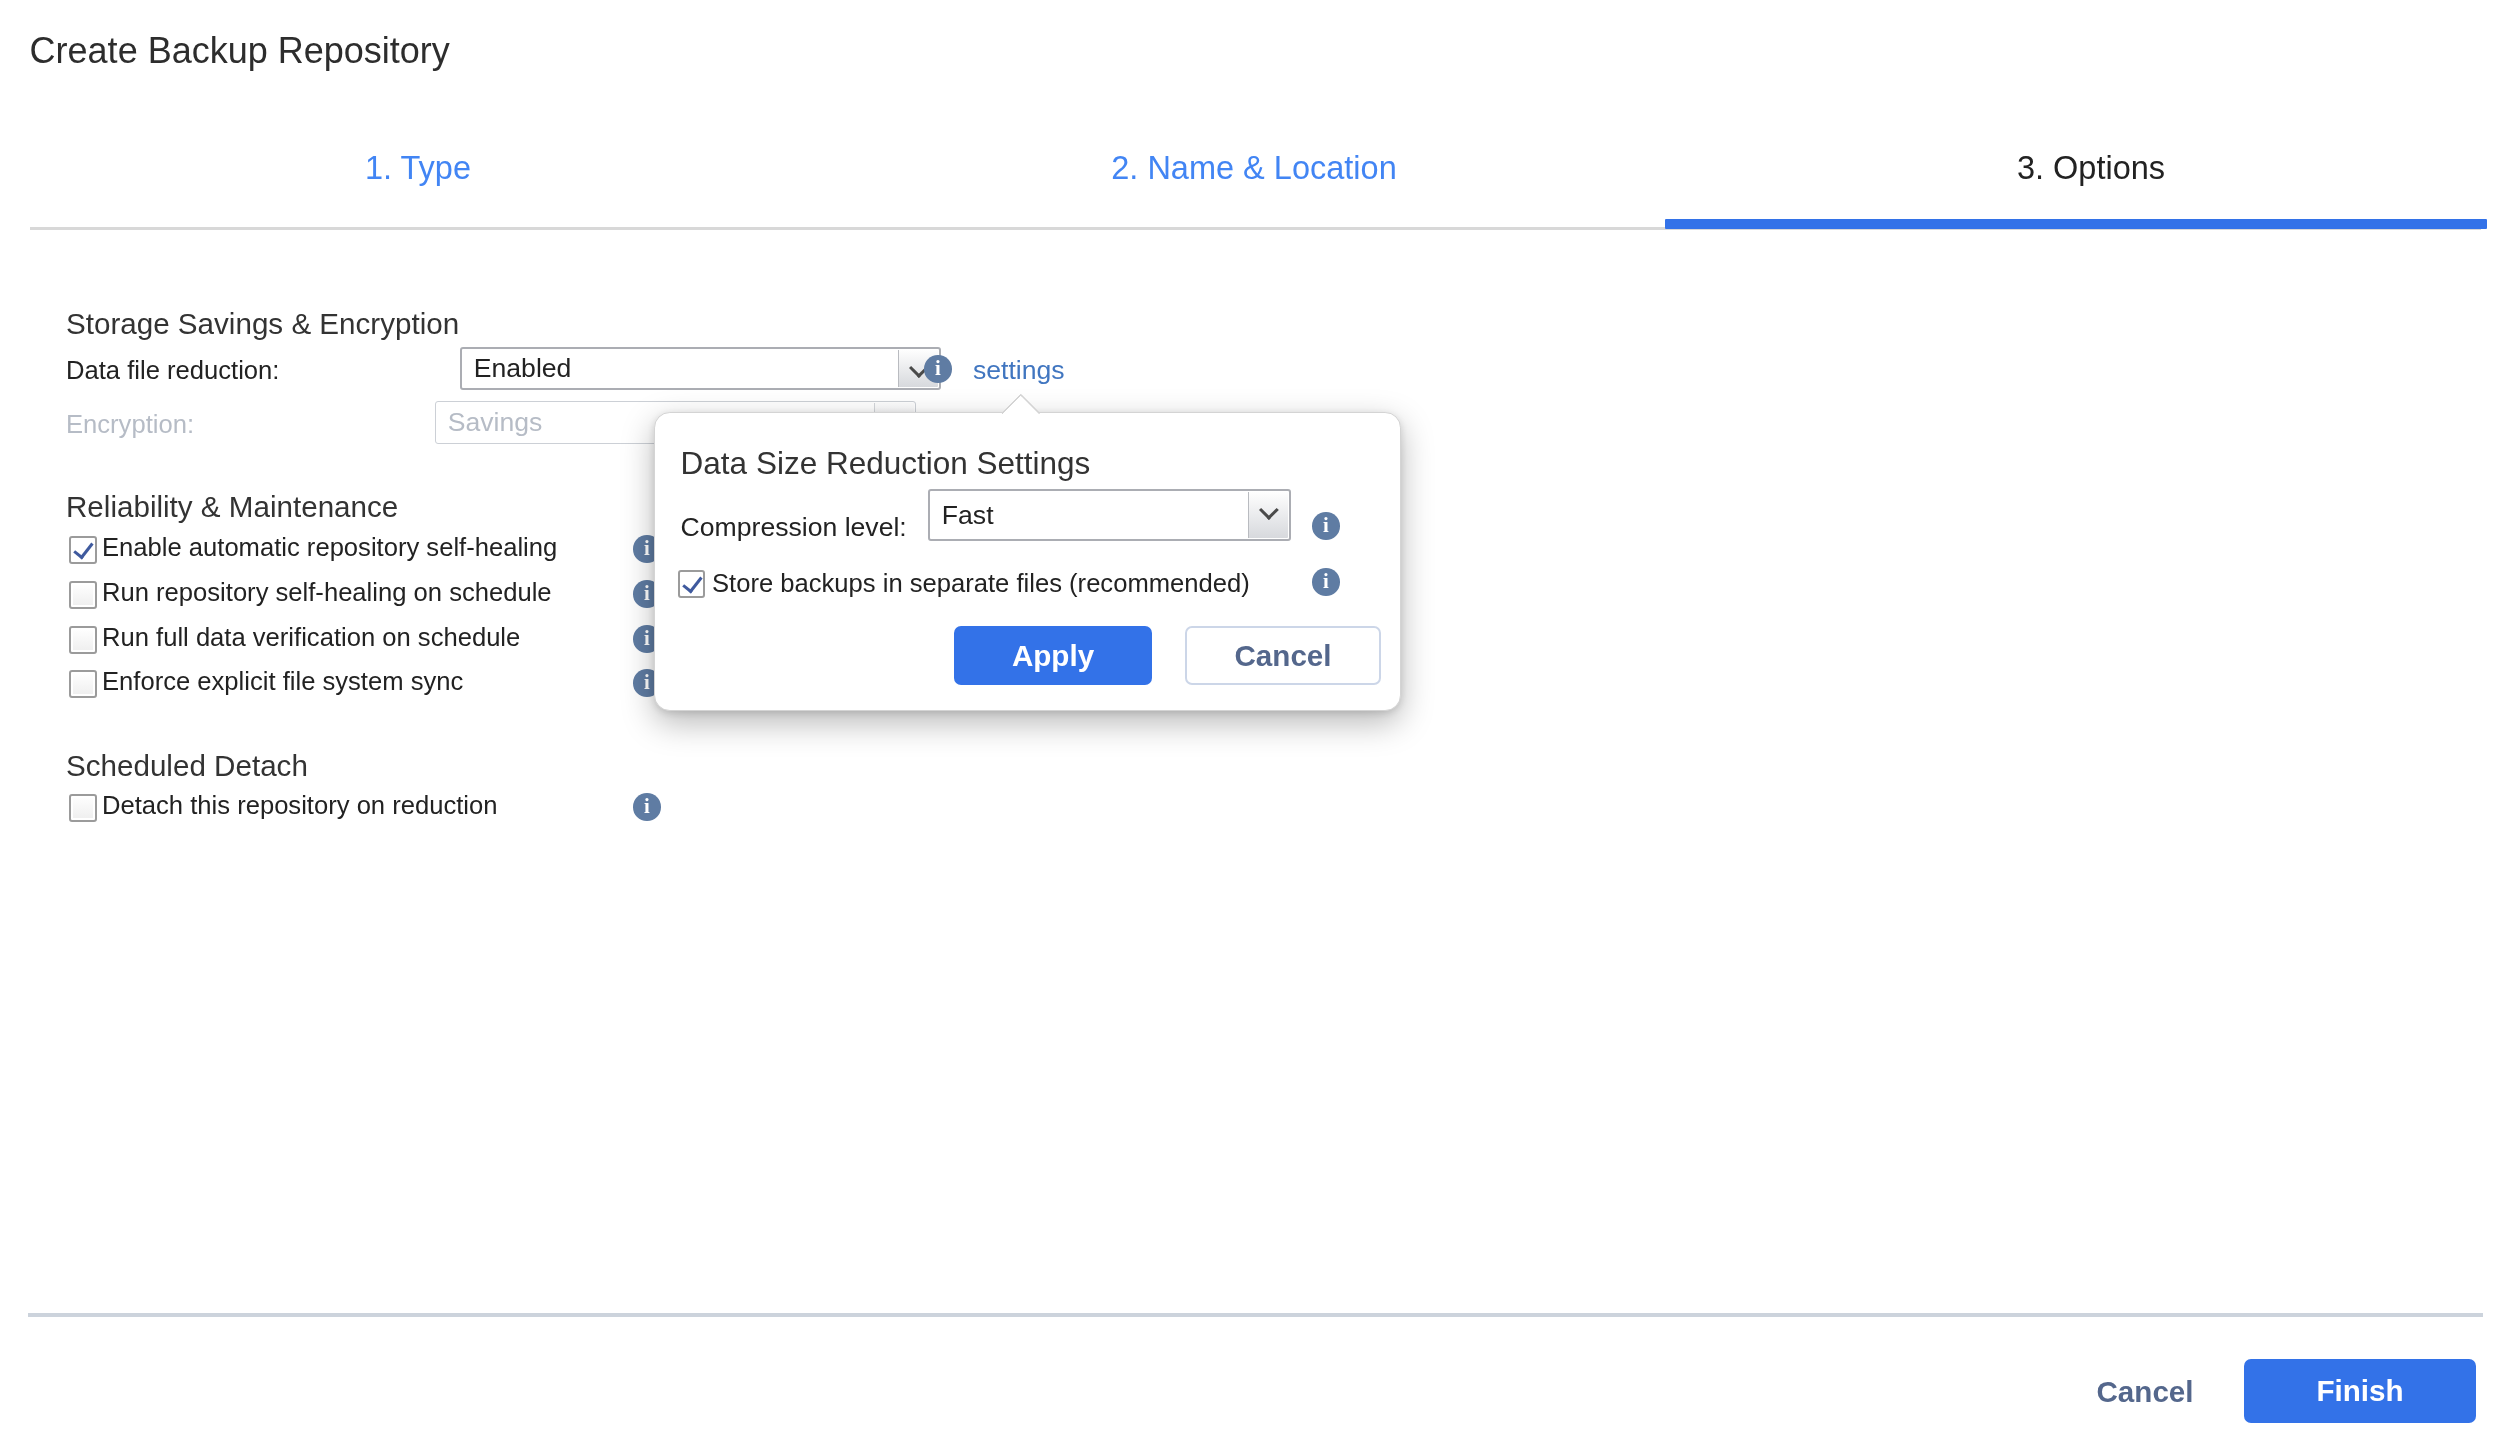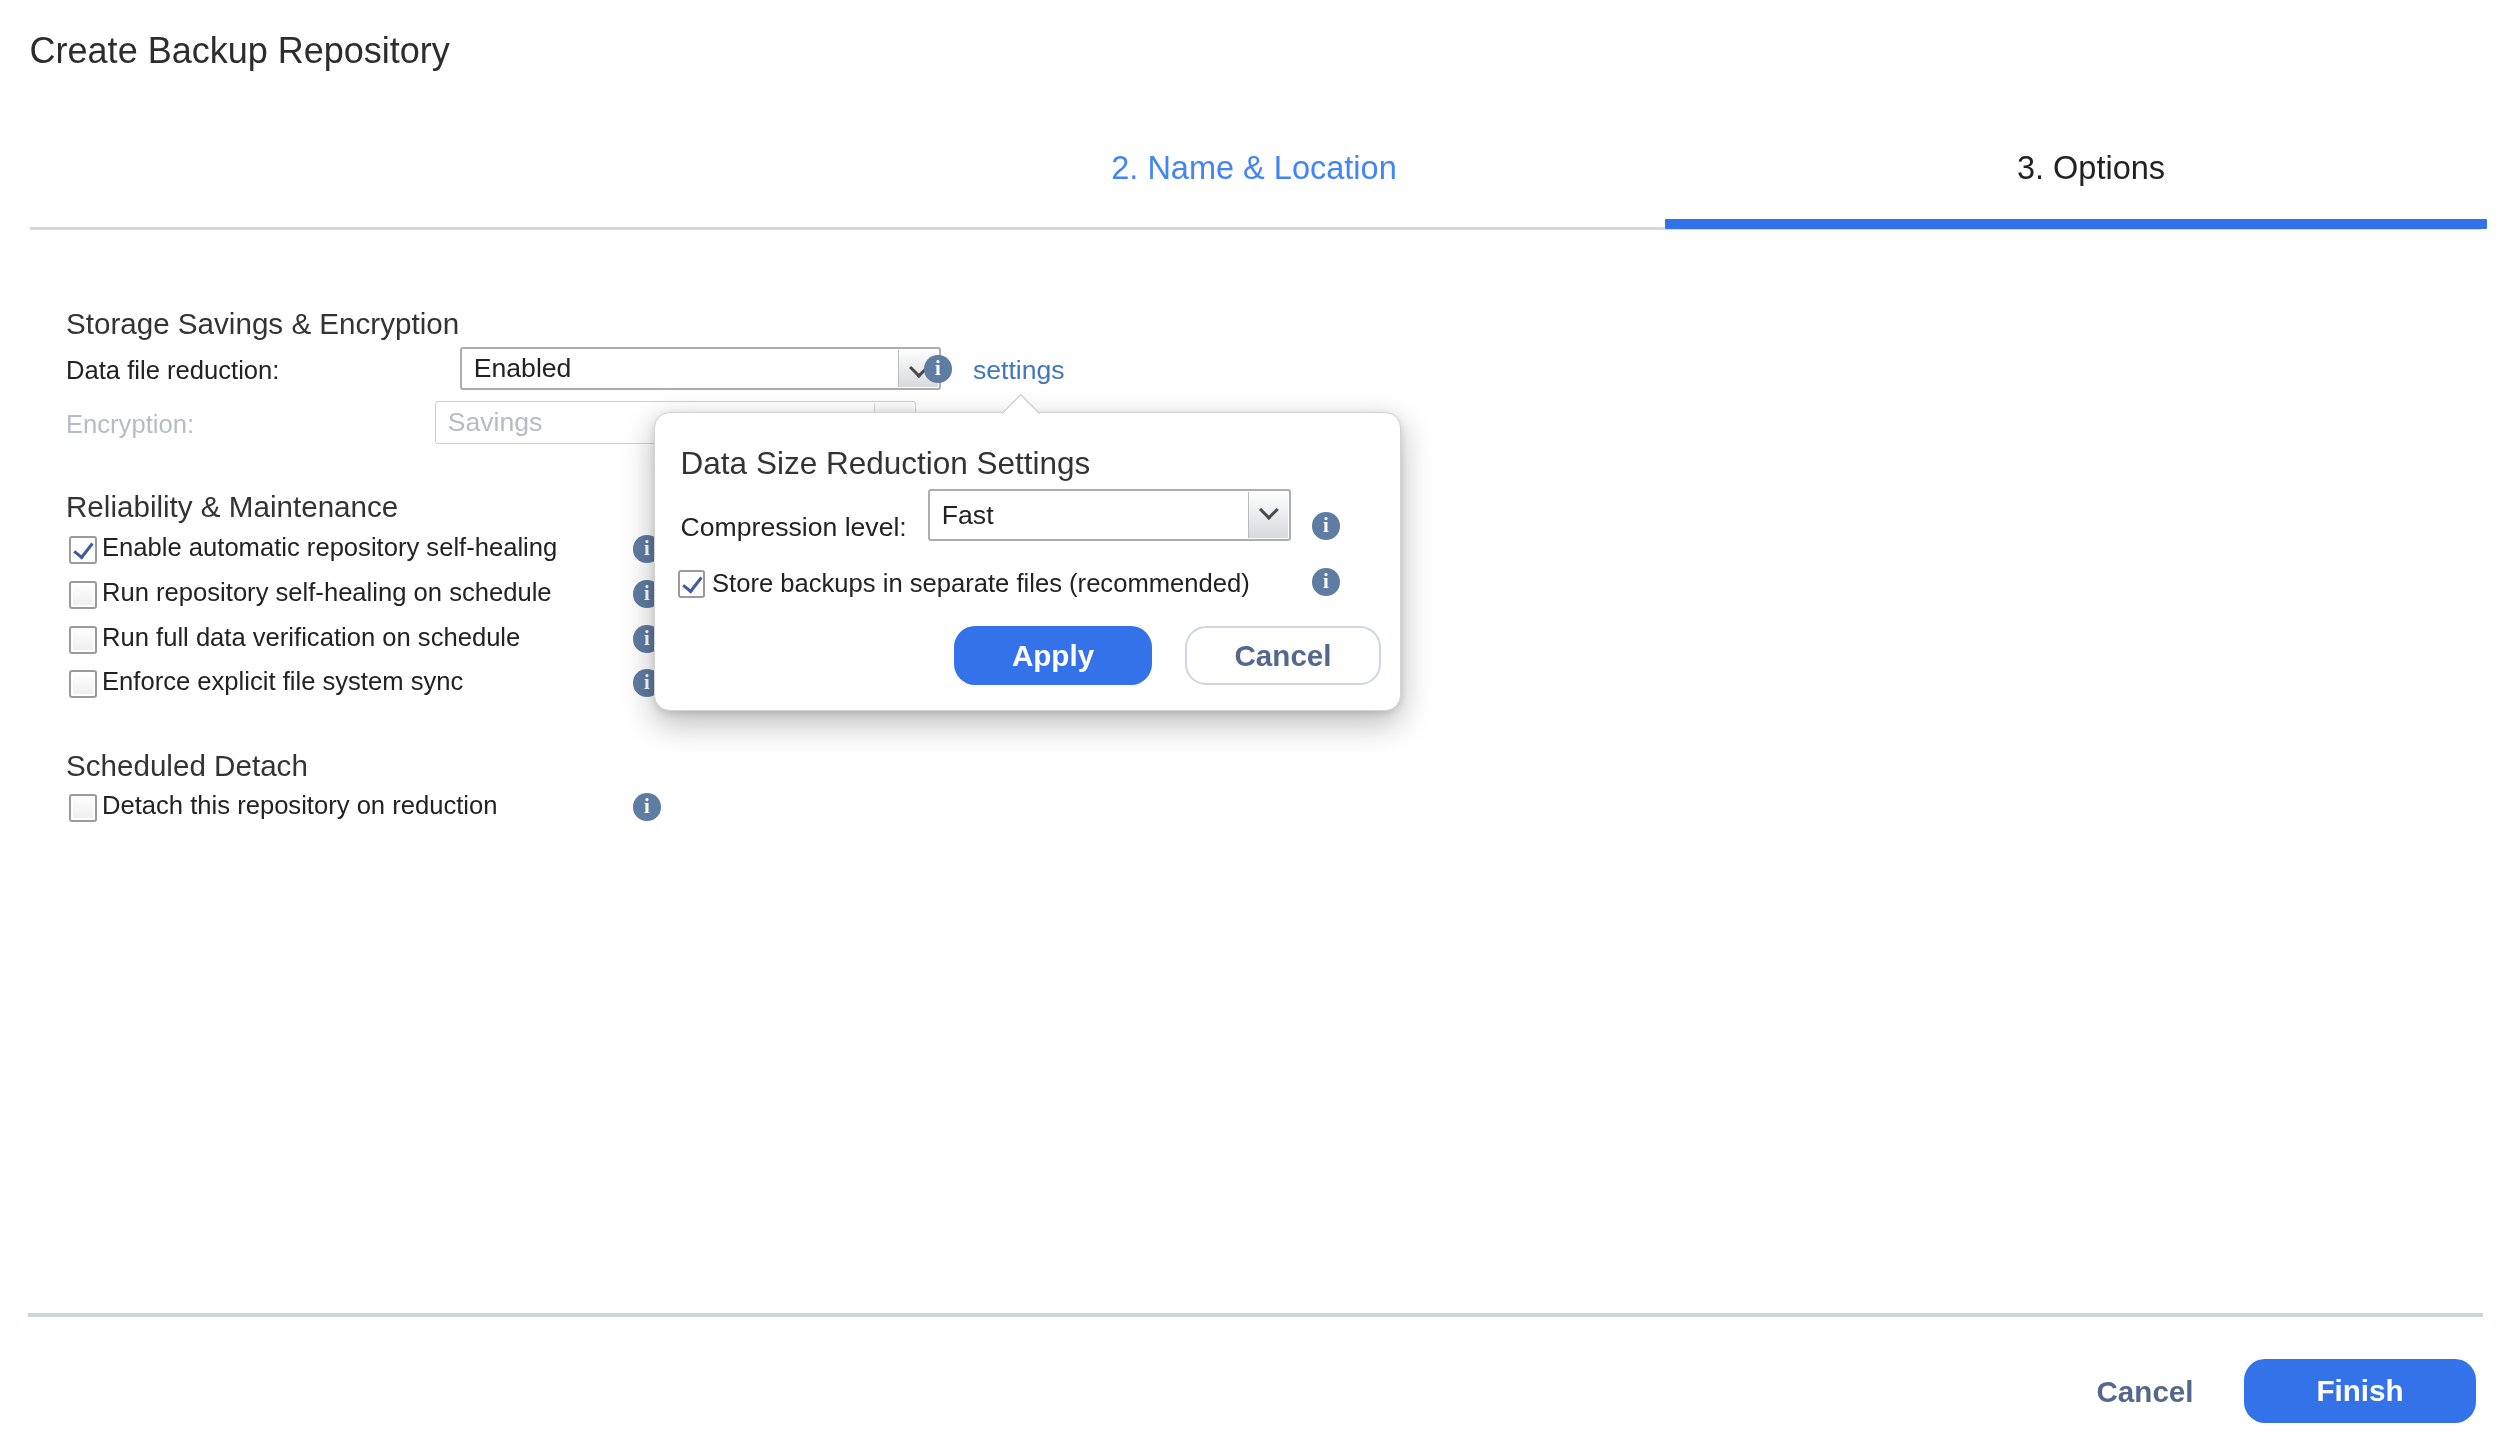--- a/index.html
+++ b/index.html
@@ -51,34 +51,35 @@
 
   
   .popover{position:absolute;left:654px;top:412px;width:745px;height:297px;background:#fff;
       border:1px solid #d4d4d4;border-radius:15.8px;box-shadow:0 11.8px 33px rgba(0,0,0,.28),0 2px 7.9px rgba(0,0,0,.12);z-index:10;}
   .popover .caret{position:absolute;left:352px;top:-13.8px;width:25.6px;height:25.6px;background:#fff;
       border-left:2px solid #d4d4d4;border-top:2px solid #d4d4d4;transform:rotate(45deg);border-radius:2px;}
   .popover-title{position:absolute;left:25.6px;top:31.5px;font-size:31.5px;color:var(--heading);}
   .pop-label{position:absolute;left:25.6px;top:99px;font-size:26.6px;color:var(--text);}
 
   .btn{position:absolute;display:flex;align-items:center;justify-content:center;
-       font-size:29.6px;font-weight:bold;border-radius:21px;cursor:pointer;box-sizing:border-box;}
+       font-size:29.6px;font-weight:bold;border-radius:7px;cursor:pointer;box-sizing:border-box;}
   .btn.primary{background:var(--accent);color:#fff;}
   .btn.ghost{background:#fff;color:var(--slate);border:2px solid var(--cancel-border);}
 
   .footer-divider{position:absolute;left:27.6px;width:2455px;top:1313px;height:3.9px;background:var(--footer-divider);}
   .footer-cancel{position:absolute;left:2086px;top:1375px;width:118px;text-align:center;font-size:29.6px;font-weight:bold;color:var(--slate);cursor:pointer;}
 </style>
 </head>
 <body>
 
 <div class="canvas">
 
   <div class="page-title">Create Backup Repository</div>
 
+  <div class="tab t1">1. Type</div>
   <div class="tab t2">2. Name &amp; Location</div>
   <div class="tab t3">3. Options</div>
   <div class="tab-baseline"></div>
   <div class="tab-activebar"></div>
 
   <div class="section-heading" style="top:307px">Storage Savings &amp; Encryption</div>
 
   <div class="field-label" style="top:356px">Data file reduction:</div>
   <div class="sel" style="left:460px;top:347px;width:481px;height:43px">
     <span class="val">Enabled</span>

